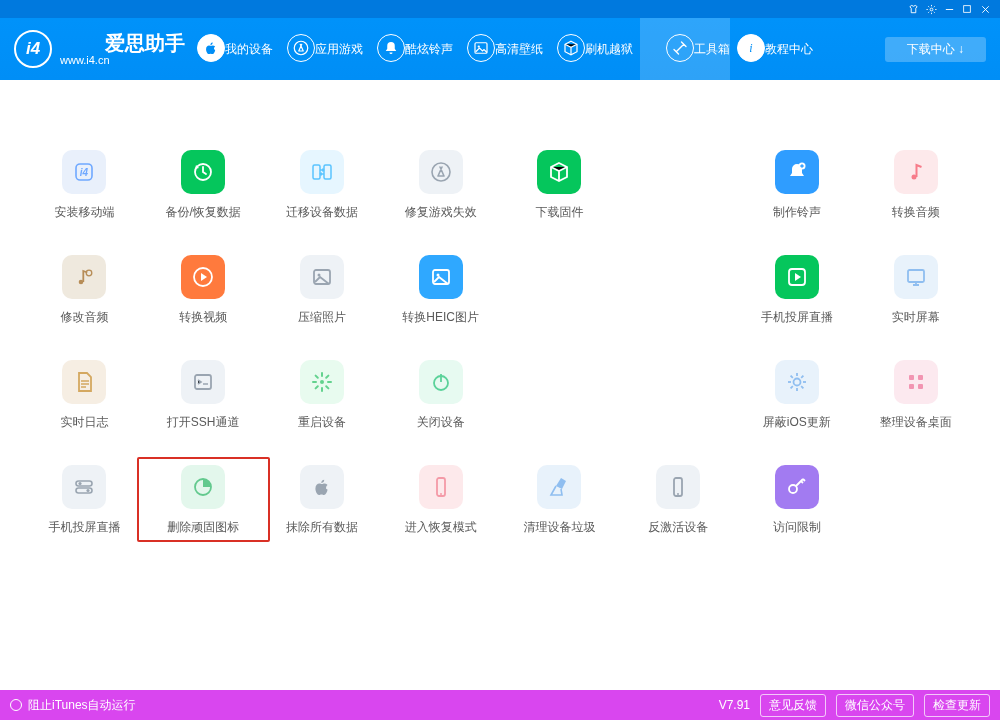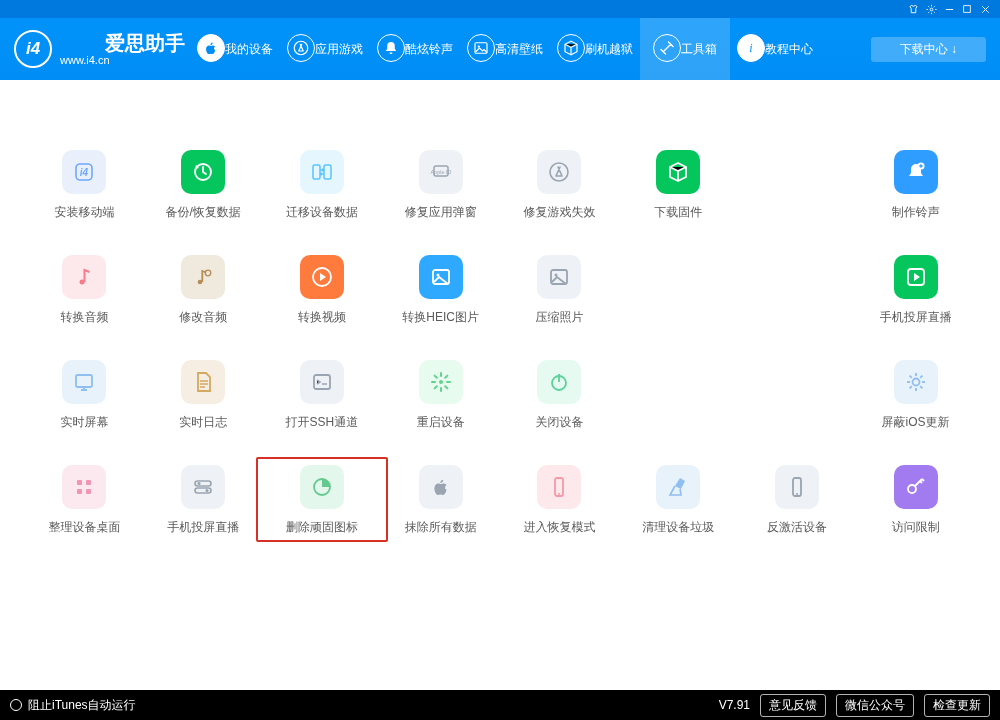--- a/index.html
+++ b/index.html
@@ -55,34 +55,34 @@
   .logo .t1 { font-size: 20px; font-weight: bold; line-height: 1.1; margin-left: 45px;}
   .logo .t2 { font-size: 11px; line-height: 1.1;}
   .nav { display: flex; height: 100%; }
   .nav-item {
     width: 90px;
     display: flex; flex-direction: row;
     align-items: center; justify-content: center;
     color: #fff; cursor: pointer;
     position: relative;
   }
-  .nav-item.active { background: rgba(255,255,255,.18); }
+  .nav-item.active { background: rgba(255,255,255,.18); justify-content: flex-end; }
   .nav-item .nic {
     width: 28px; height: 28px;
     border: 1.5px solid #fff; border-radius: 50%;
     display: flex; align-items: center; justify-content: center;
     margin-bottom: 2px; font-size: 15px;
   }
   .nav-item .nic.filled { background:#fff; color:#008ef6;}
   .nav-item span { font-size: 12px; }
   .header-right { margin-left: auto; margin-right: 14px; }
   .dl-btn {
     background: rgba(255,255,255,.25);
     color: #fff; font-size: 12px;
-    padding: 4px 29px; border-radius: 3px;
+    padding: 4px 22px; border-radius: 3px;
     cursor: pointer;
   }
   
   .main {
     flex: 1;
     background: #fff;
     padding: 70px 28px 10px 28px;
     overflow-y: auto;
   }
   .grid {
@@ -112,21 +112,21 @@
   }
   .highlight {
     border: 2px solid #d93025;
     padding: 6px 24px 4px;
     margin: -8px -10px -6px;
     border-radius: 2px;
   }
   
   .footer {
     height: 30px;
-    background: #000000;
+    background: #d946ef;
     display: flex; align-items: center;
     color: #fff;
     padding: 0 10px;
     font-size: 12px;
   }
   .footer .status { display: flex; align-items: center; gap: 6px; }
   .footer .circ {
     width: 12px; height: 12px; border: 1.5px solid #fff;
     border-radius: 50%;
   }
@@ -264,89 +264,81 @@
         <div class="ticon" style="background:#e6f6ff;color:#59c3ff">
           <svg viewBox="0 0 24 24">
             <use href="#ic-migrate"></use>
           </svg>
         </div>
         <div class="tlabel">迁移设备数据</div>
       </div>
       <div class="tool">
         <div class="ticon" style="background:#eef2f6;color:#9aa5b1">
           <svg viewBox="0 0 24 24">
-            <use href="#ic-appid"></use>
-          </svg>
-        </div>
-        <div class="tlabel">修复应用弹窗</div>
+            <use href="#ic-appstore"></use>
+          </svg>
+        </div>
+        <div class="tlabel">修复游戏失效</div>
+      </div>
+      <div class="tool">
+        <div class="ticon" style="background:#05c65c;color:#fff">
+          <svg viewBox="0 0 24 24">
+            <use href="#ic-cube"></use>
+          </svg>
+        </div>
+        <div class="tlabel">下载固件</div>
+      </div>
+      <div></div>
+      <div class="tool">
+        <div class="ticon" style="background:#2f9dff;color:#fff">
+          <svg viewBox="0 0 24 24">
+            <use href="#ic-bellplus"></use>
+          </svg>
+        </div>
+        <div class="tlabel">制作铃声</div>
+      </div>
+      <div class="tool">
+        <div class="ticon" style="background:#fde9eb;color:#f77c8a">
+          <svg viewBox="0 0 24 24">
+            <use href="#ic-note"></use>
+          </svg>
+        </div>
+        <div class="tlabel">转换音频</div>
+      </div>
+      <div class="tool">
+        <div class="ticon" style="background:#efe9de;color:#b78d57">
+          <svg viewBox="0 0 24 24">
+            <use href="#ic-notegear"></use>
+          </svg>
+        </div>
+        <div class="tlabel">修改音频</div>
+      </div>
+      <div class="tool">
+        <div class="ticon" style="background:#ff7a3d;color:#fff">
+          <svg viewBox="0 0 24 24">
+            <use href="#ic-play"></use>
+          </svg>
+        </div>
+        <div class="tlabel">转换视频</div>
       </div>
       <div class="tool">
         <div class="ticon" style="background:#eef2f6;color:#9aa5b1">
           <svg viewBox="0 0 24 24">
-            <use href="#ic-appstore"></use>
-          </svg>
-        </div>
-        <div class="tlabel">修复游戏失效</div>
-      </div>
-      <div class="tool">
-        <div class="ticon" style="background:#05c65c;color:#fff">
-          <svg viewBox="0 0 24 24">
-            <use href="#ic-cube"></use>
-          </svg>
-        </div>
-        <div class="tlabel">下载固件</div>
-      </div>
-      <div></div>
-      <div class="tool">
-        <div class="ticon" style="background:#2f9dff;color:#fff">
-          <svg viewBox="0 0 24 24">
-            <use href="#ic-bellplus"></use>
-          </svg>
-        </div>
-        <div class="tlabel">制作铃声</div>
-      </div>
-      <div class="tool">
-        <div class="ticon" style="background:#fde9eb;color:#f77c8a">
-          <svg viewBox="0 0 24 24">
-            <use href="#ic-note"></use>
-          </svg>
-        </div>
-        <div class="tlabel">转换音频</div>
-      </div>
-      <div class="tool">
-        <div class="ticon" style="background:#efe9de;color:#b78d57">
-          <svg viewBox="0 0 24 24">
-            <use href="#ic-notegear"></use>
-          </svg>
-        </div>
-        <div class="tlabel">修改音频</div>
-      </div>
-      <div class="tool">
-        <div class="ticon" style="background:#ff7a3d;color:#fff">
-          <svg viewBox="0 0 24 24">
-            <use href="#ic-play"></use>
-          </svg>
-        </div>
-        <div class="tlabel">转换视频</div>
+            <use href="#ic-picture"></use>
+          </svg>
+        </div>
+        <div class="tlabel">压缩照片</div>
       </div>
       <div class="tool">
         <div class="ticon" style="background:#2fa8ff;color:#fff">
           <svg viewBox="0 0 24 24">
             <use href="#ic-picture"></use>
           </svg>
         </div>
         <div class="tlabel">转换HEIC图片</div>
-      </div>
-      <div class="tool">
-        <div class="ticon" style="background:#eef2f6;color:#9aa5b1">
-          <svg viewBox="0 0 24 24">
-            <use href="#ic-picture"></use>
-          </svg>
-        </div>
-        <div class="tlabel">压缩照片</div>
       </div>
       <div></div>
       <div></div>
       <div class="tool">
         <div class="ticon" style="background:#05c65c;color:#fff">
           <svg viewBox="0 0 24 24">
             <use href="#ic-playbox"></use>
           </svg>
         </div>
         <div class="tlabel">手机投屏直播</div>

